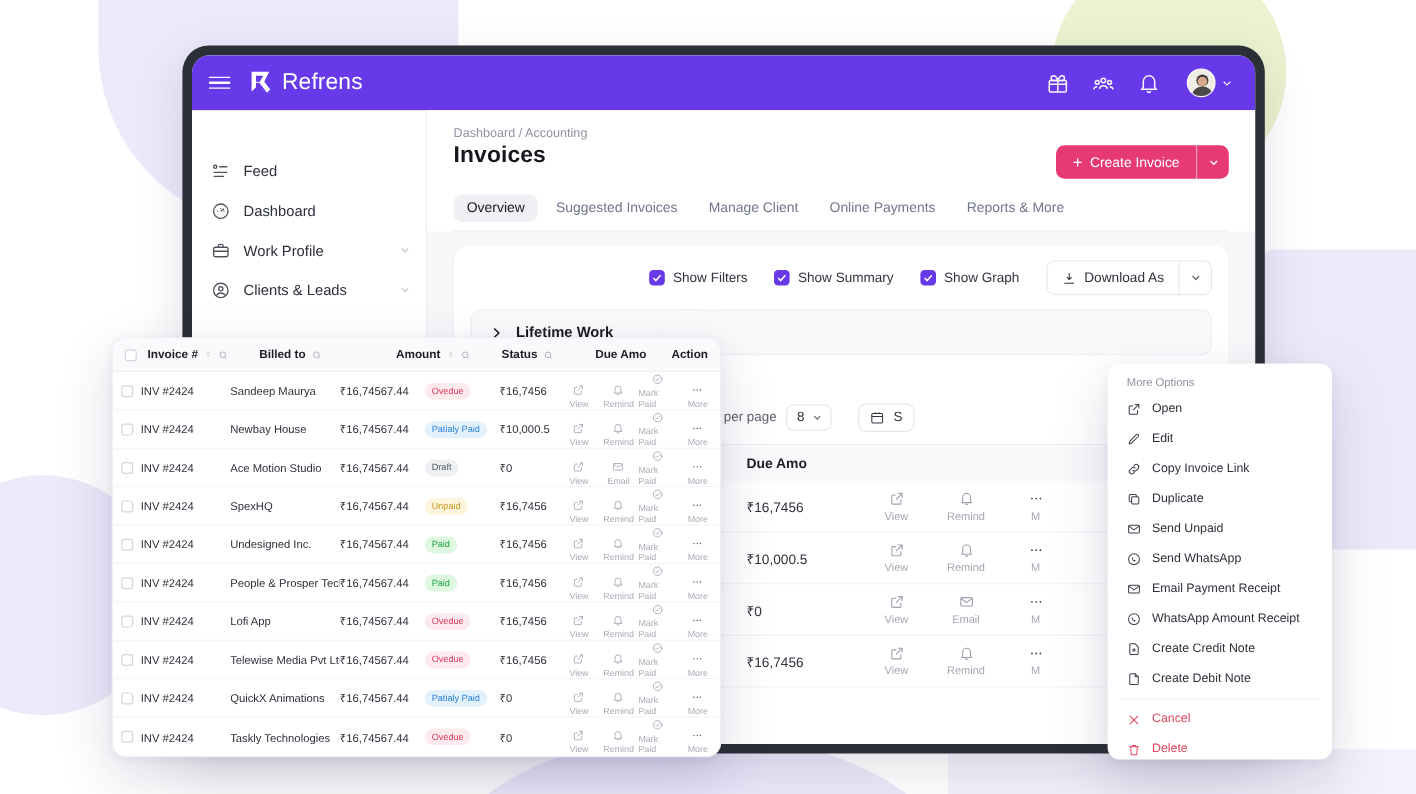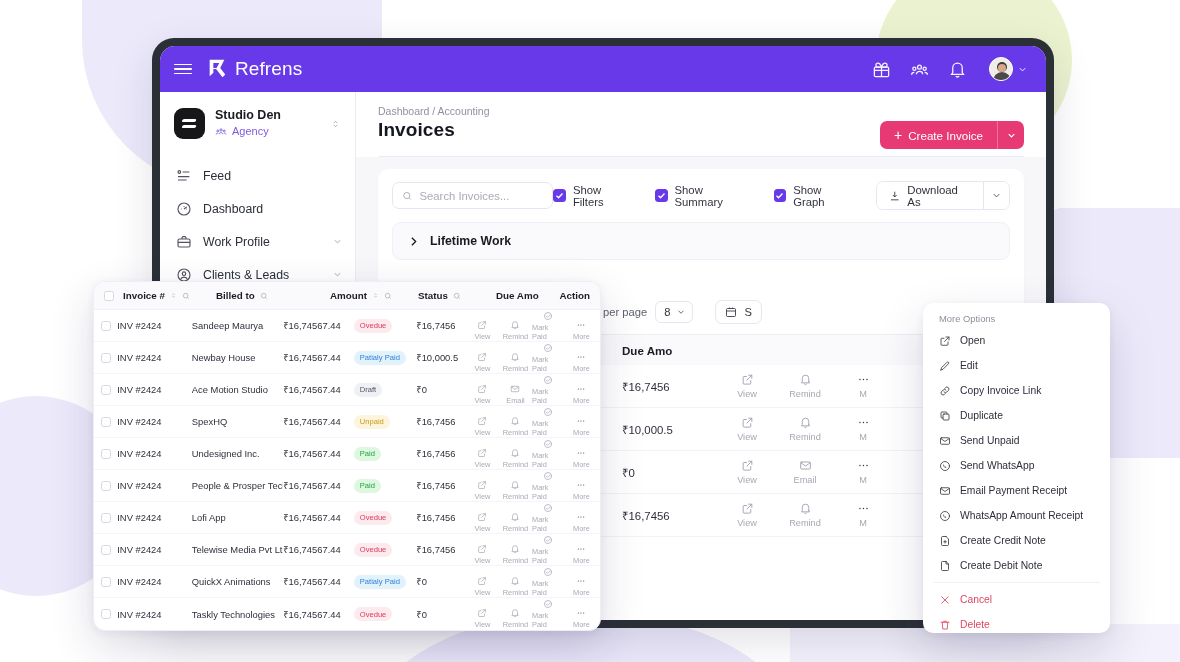--- a/index.html
+++ b/index.html
@@ -353,41 +353,20 @@
           <svg style="width:11px;height:11px" viewBox="0 0 24 24" fill="none" stroke="#fff" stroke-width="2">
               <path d="M6 9l6 6 6-6"></path>
             </svg>
         </div>
       </div>
     </div>
 
     <div class="appbody">
 
       <div class="sidebar">
-        <div class="workspace">
-          <div class="ws-logo">
-              <span class="a"></span>
-              <span class="b"></span>
-            </div>
-          <div class="ws-text">
-            <div class="ws-name">Studio Den</div>
-            <div class="ws-role">
-              <svg style="width:12px;height:12px" viewBox="0 0 24 24" fill="none" stroke="#7c5ce0" stroke-width="1.8">
-                <circle cx="12" cy="8" r="2.3"></circle>
-                  <circle cx="5.5" cy="10" r="1.9"></circle>
-                  <circle cx="18.5" cy="10" r="1.9"></circle>
-                <path d="M8.2 16.5c0-2 1.7-3.2 3.8-3.2s3.8 1.2 3.8 3.2M2.2 17c0-1.6 1.4-2.6 3.3-2.6M21.8 17c0-1.6-1.4-2.6-3.3-2.6"></path>
-              </svg>
-              <span>Agency</span>
-            </div>
-          </div>
-          <svg class="ws-chevrons" viewBox="0 0 24 24" fill="none" stroke="#5b5f6e" stroke-width="2">
-              <path d="M8 10l4-4 4 4M8 14l4 4 4-4"></path>
-            </svg>
-        </div>
 
         <div class="navlist">
           <div class="navitem">
             <svg class="nicon" viewBox="0 0 24 24" fill="none" stroke="#2b2f3a" stroke-width="1.7">
               <circle cx="5" cy="6" r="2"></circle>
                 <path d="M10 6h10M3 13h17M3 18h13"></path>
             </svg>
             <span class="nlabel">Feed</span>
           </div>
           <div class="navitem">
@@ -432,34 +411,34 @@
                 <span>Create Invoice</span>
               </button>
               <div class="create-caret">
                 <svg style="width:11px;height:11px" viewBox="0 0 24 24" fill="none" stroke="#fff" stroke-width="2.4">
                     <path d="M6 9l6 6 6-6"></path>
                   </svg>
               </div>
             </div>
           </div>
 
+          <div class="tabs">
+            <div class="tab active">Overview</div>
+            <div class="tab">Suggested Invoices</div>
+            <div class="tab">Manage Client</div>
+            <div class="tab">Online Payments</div>
+            <div class="tab">Reports &amp; More</div>
+          </div>
           <div class="tabs-underline"></div>
         </div>
 
         <div class="content">
           <div class="panel">
 
             <div class="toolbar">
-              <div class="searchbox">
-                <svg style="width:12px;height:12px" viewBox="0 0 24 24" fill="none" stroke="#a3a6b3" stroke-width="2">
-                    <circle cx="11" cy="11" r="7"></circle>
-                    <path d="M20 20l-3.5-3.5"></path>
-                  </svg>
-                <input placeholder="Search Invoices..." style="">
-              </div>
               <div class="toolbar-spacer"></div>
 
               <div class="chk">
                 <span class="box">
                   <svg viewBox="0 0 24 24" fill="none" stroke="#fff" stroke-width="3.5">
                       <path d="M4 12.5l5.5 5.5L20 6.5"></path>
                     </svg>
                 </span>
                 <span class="lbl">Show Filters</span>
               </div>

